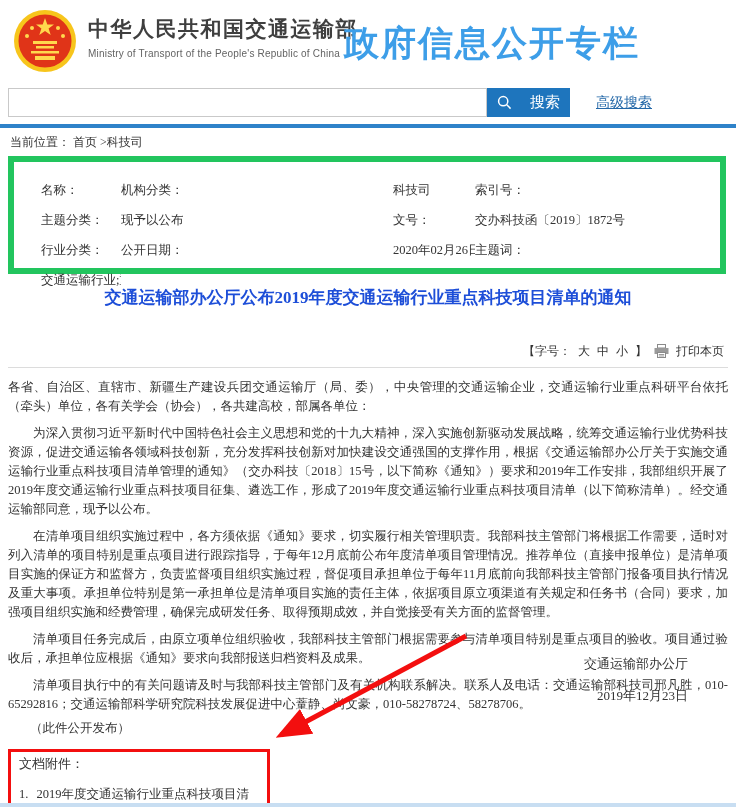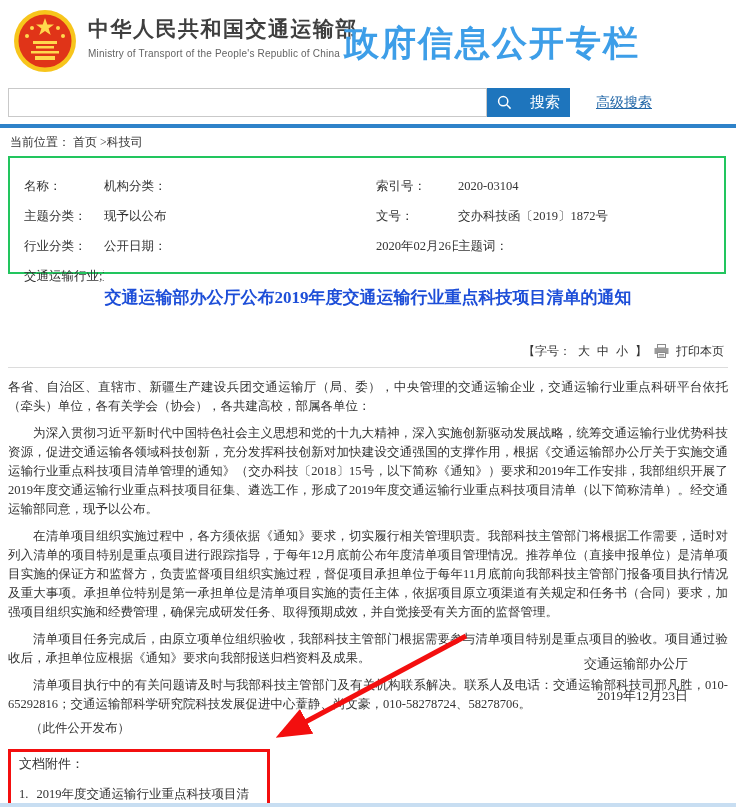--- a/index.html
+++ b/index.html
@@ -28,21 +28,21 @@
 
   .blue-bar { position:absolute; top:124px; left:0; width:736px; height:4px; background:#2e82c9; }
 
   
   .breadcrumb { position:absolute; top:134px; left:10px; font-size:12px; color:#333;
                 font-family:"Liberation Serif", serif; }
   .breadcrumb a { color:#333; text-decoration:none; cursor:pointer; }
 
   
   .meta-box { position:absolute; top:156px; left:8px; width:718px; height:118px;
-              border:2px solid #22c55e; padding:13px 0 0 14px; }
+              border:6px solid #22c55e; padding:13px 0 0 27px; }
   .meta-grid { display:grid; grid-template-columns:80px 272px 82px auto; }
   .meta-grid > div { height:30px; line-height:30px; font-size:12.5px;
                      font-family:"Liberation Serif", serif; color:#333; white-space:nowrap;
                      overflow:hidden; }
 
   
   .article { position:absolute; top:286px; left:8px; width:720px; }
   .article-title { color:#1d4ed8; font-size:17px; font-weight:bold; text-align:center;
                    line-height:1.45; font-family:"Liberation Serif", serif; }
   .fontsize-bar { margin-top:32px; padding-right:4px; font-size:12px; color:#333;
@@ -125,23 +125,23 @@
   <div class="breadcrumb">
     <span>当前位置：</span>
     <a>首页</a>
     <span>&gt;科技司</span>
   </div>
 
   <div class="meta-box">
     <div class="meta-grid">
       <div>名称：</div>
       <div>机构分类：</div>
+      <div>科技司</div>
 
       <div>索引号：</div>
-      <div>2020-03104</div>
       <div>主题分类：</div>
       <div>现予以公布</div>
 
       <div>文号：</div>
       <div>交办科技函〔2019〕1872号</div>
       <div>行业分类：</div>
 
       <div>公开日期：</div>
       <div>2020年02月26日</div>
       <div>主题词：</div>

